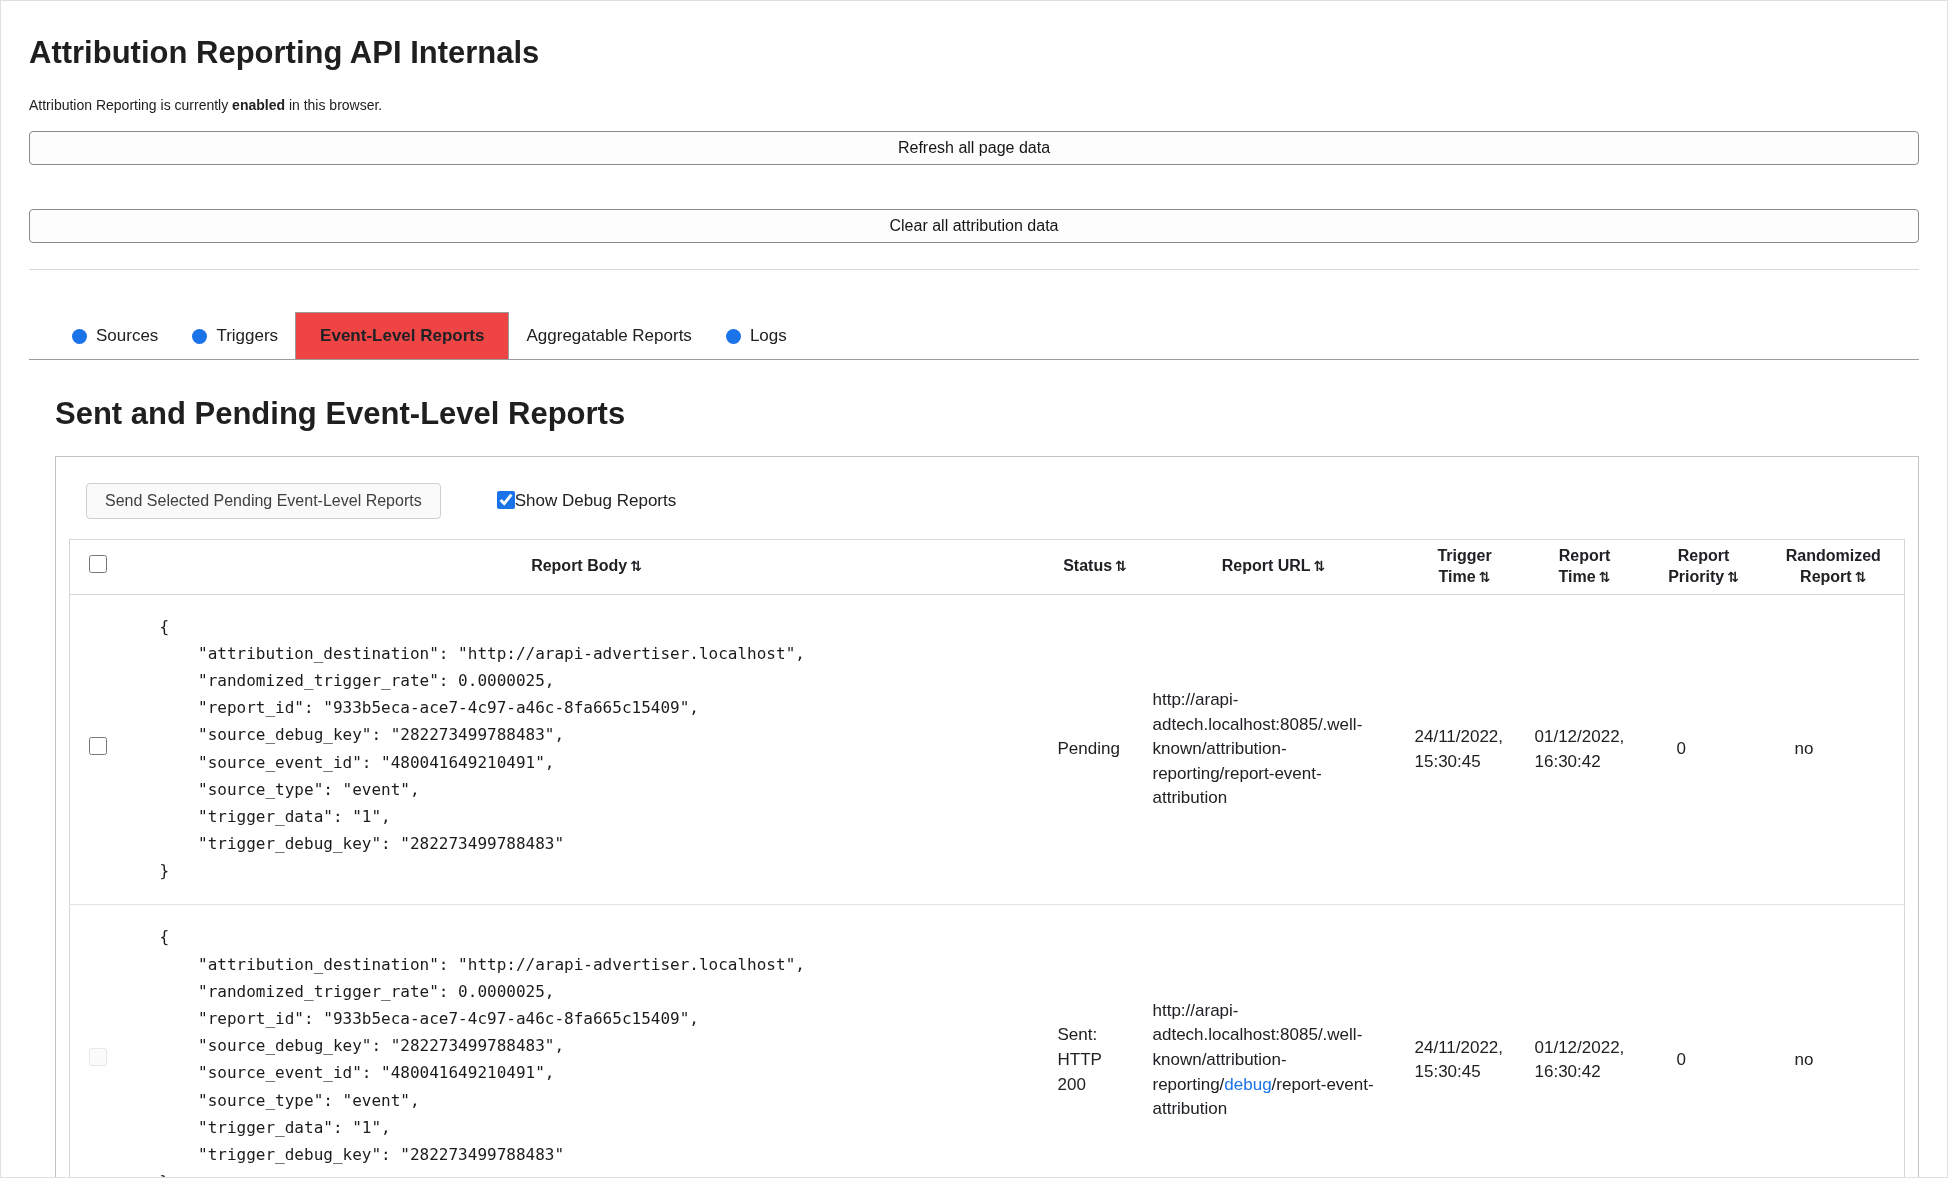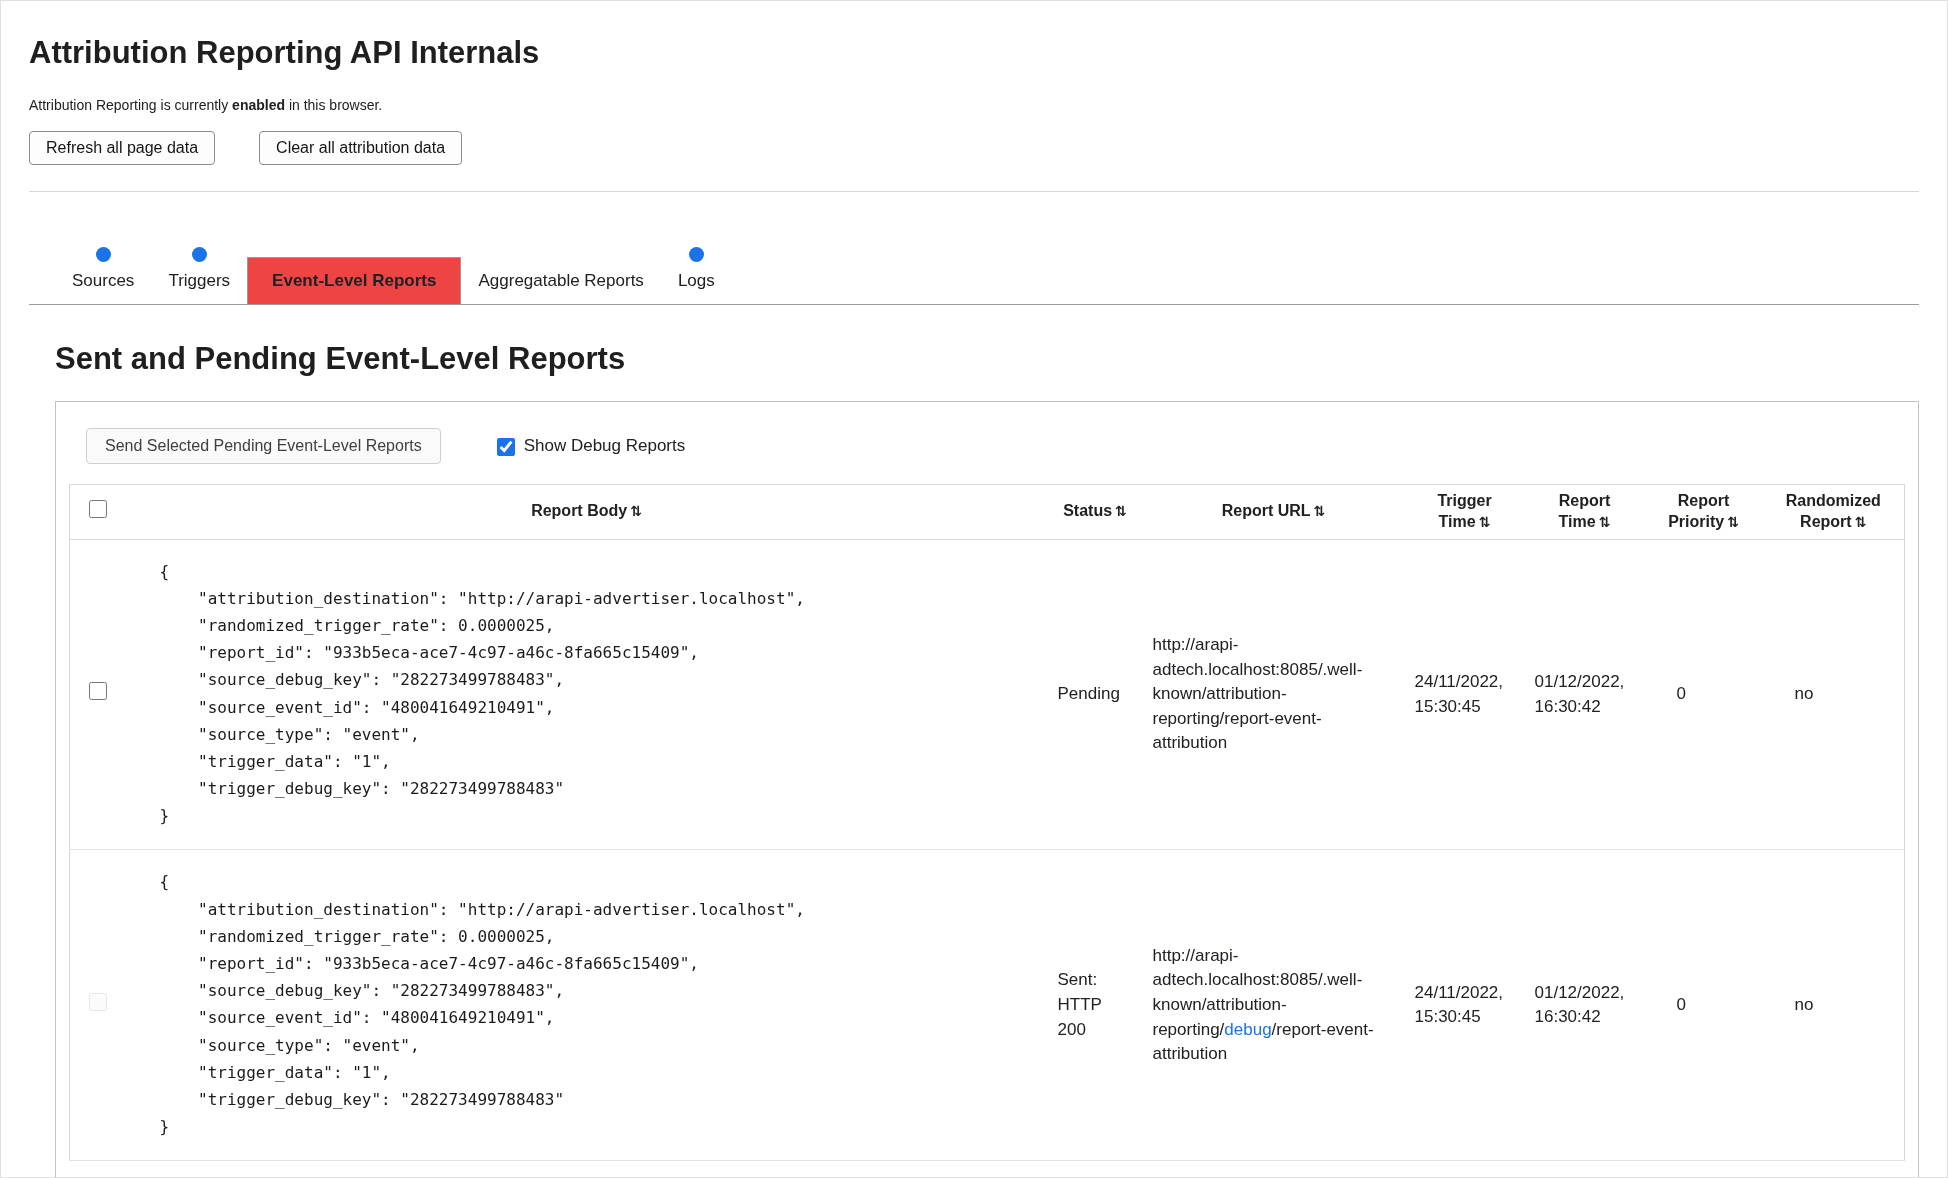--- a/index.html
+++ b/index.html
@@ -9,44 +9,44 @@
     border: 1px solid #e0e0e0;
     font-family: "Liberation Sans", sans-serif;
     color: #202124; font-size: 17px;
   }
   .page { padding: 22px 28px 16px 28px; }
 
   h1.page-title { font-size: 31px; font-weight: 700; margin: 12px 0 26px 0; color: #1f1f1f; }
   .status-line { font-size: 14px; margin: 0 0 18px 0; }
   .status-line b { font-weight: 700; }
 
-  .button-row { display: flex; gap: 44px; margin-bottom: 26px; }
+  .button-row { display: flex; gap: 44px; margin-bottom: 26px; flex-direction: column; }
   .chrome-btn {
     font-family: inherit; font-size: 16px; color: #151515;
     background: #fdfdfd; border: 1px solid #8b8b8b; border-radius: 4px;
     padding: 7px 16px; cursor: pointer;
   }
   hr.divider { border: none; border-top: 1px solid #d8d8d8; margin: 0; }
 
   .tablist { display: flex; align-items: flex-end; border-bottom: 1px solid #9b9b9b; margin-top: 42px; padding-left: 26px; }
-  .tab { display: flex; align-items: center; gap: 9px; padding: 13px 17px; font-size: 17px; cursor: pointer; white-space: nowrap; flex-direction: column; }
+  .tab { display: flex; align-items: center; gap: 9px; padding: 13px 17px; font-size: 17px; cursor: pointer; white-space: nowrap; }
   .tab.active { border: 1px solid #9b9b9b; margin-bottom: -1px; background: #ef4444; font-weight: 700; padding: 13px 24px; }
   .dot { width: 15px; height: 15px; border-radius: 50%; background: #1a73e8; flex: 0 0 auto; }
 
   .tab-content { padding-left: 26px; }
   h2.section-heading { font-size: 31px; font-weight: 700; margin: 36px 0 24px 0; color: #1f1f1f; }
 
   .panel { border: 1px solid #c2c2c2; padding: 26px 13px 40px 13px; }
   .panel-controls { display: flex; align-items: center; margin: 0 0 20px 17px; }
   .send-btn {
     font-family: inherit; font-size: 16px; color: #404040;
     background: #fafafa; border: 1px solid #cfcfcf; border-radius: 4px;
     padding: 8px 18px;
   }
-  .debug-toggle { display: flex; align-items: flex-end; gap: 9px; margin-left: 56px; font-size: 17px; cursor: pointer; }
+  .debug-toggle { display: flex; align-items: flex-start; margin-left: 56px; font-size: 17px; cursor: pointer; }
   input[type="checkbox"] { width: 18px; height: 18px; accent-color: #1a73e8; margin: 0; cursor: pointer; }
   input[type="checkbox"]:disabled { opacity: 0.5; cursor: default; }
 
   table.reports { width: 100%; border-collapse: collapse; table-layout: fixed; border: 1px solid #d6d6d6; }
   th {
     font-size: 16px; font-weight: 700; text-align: center; vertical-align: middle;
     padding: 6px 8px; line-height: 1.3; border-bottom: 1px solid #d6d6d6; cursor: pointer;
   }
   td { font-size: 17px; vertical-align: middle; padding: 12px 10px; border-bottom: 1px solid #e2e2e2; line-height: 1.45; }
   th.col-cb, td.col-cb { text-align: center; }

